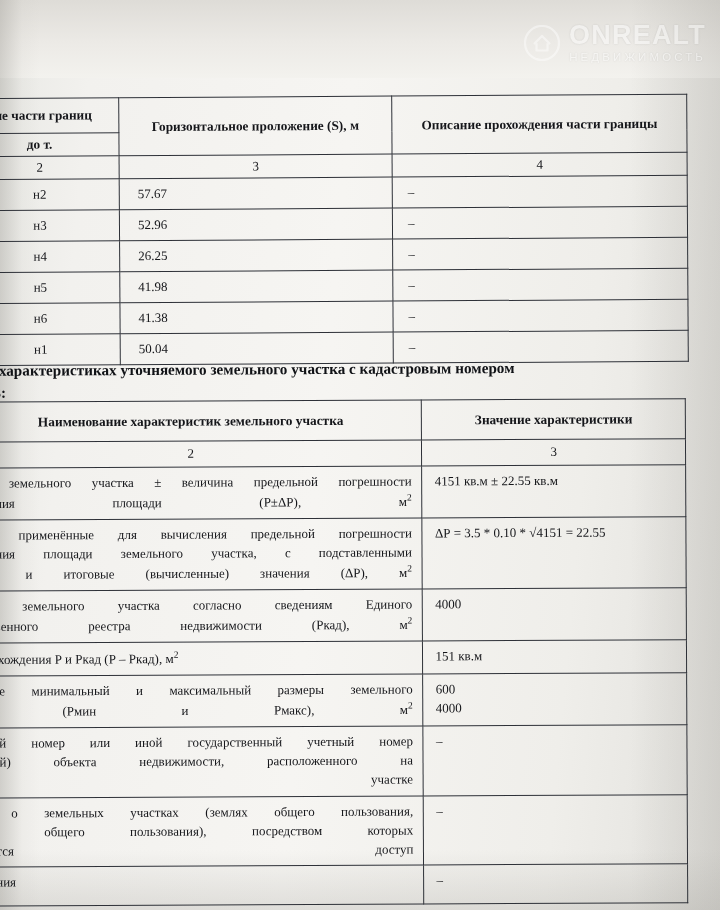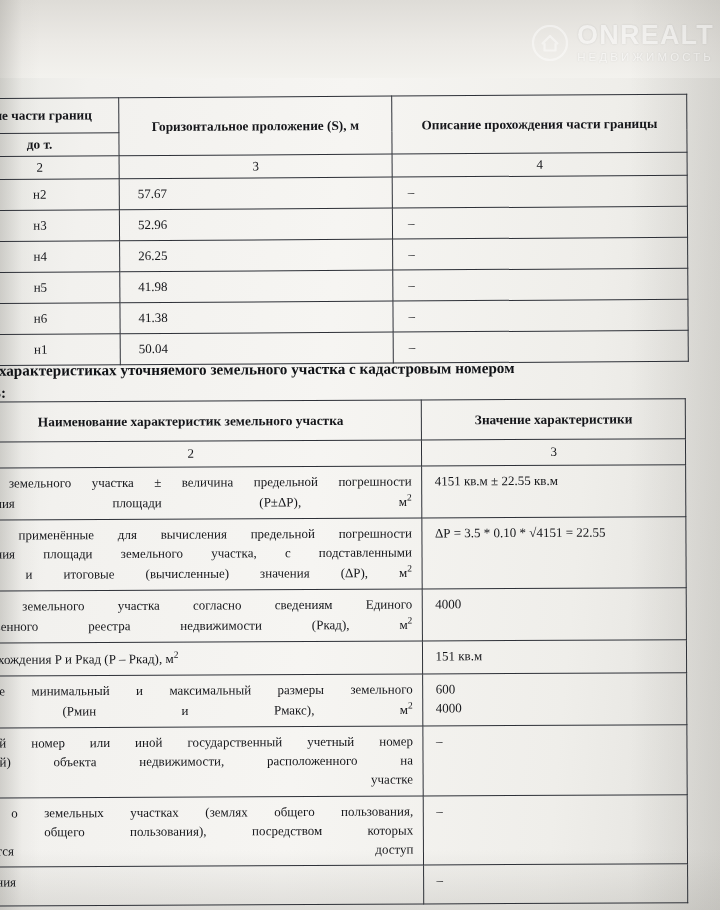--- a/index.html
+++ b/index.html
@@ -36,21 +36,21 @@
     background: linear-gradient(0deg, rgba(170,168,162,0.30) 0%, rgba(255,255,255,0) 100%);
   }
   .shade-right {
     position: absolute; right: 0; top: 0; width: 90px; height: 910px;
     background: linear-gradient(270deg, rgba(165,163,157,0.30) 0%, rgba(255,255,255,0) 100%);
   }
 
   
   .watermark {
     position: absolute;
-    right: 6px;
+    right: 14px;
     top: 22px;
     display: flex;
     align-items: center;
     gap: 9px;
     opacity: 0.45;
     pointer-events: none;
   }
   .wm-icon svg { display: block; }
   .wm-text { line-height: 1; }
   .wm-title {

